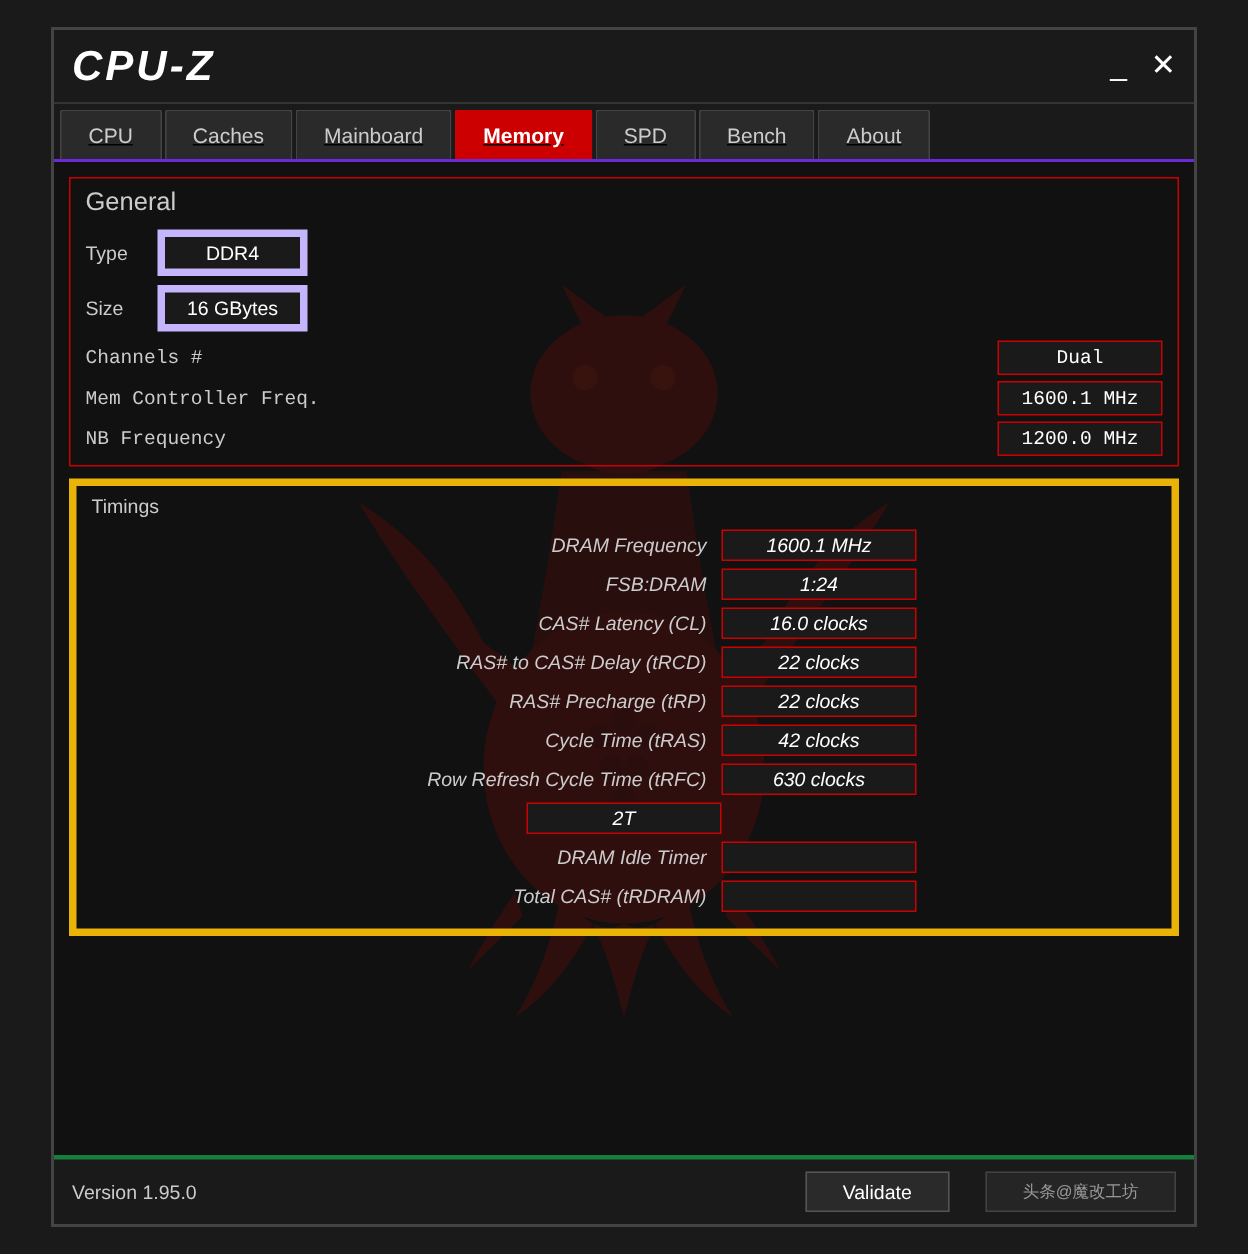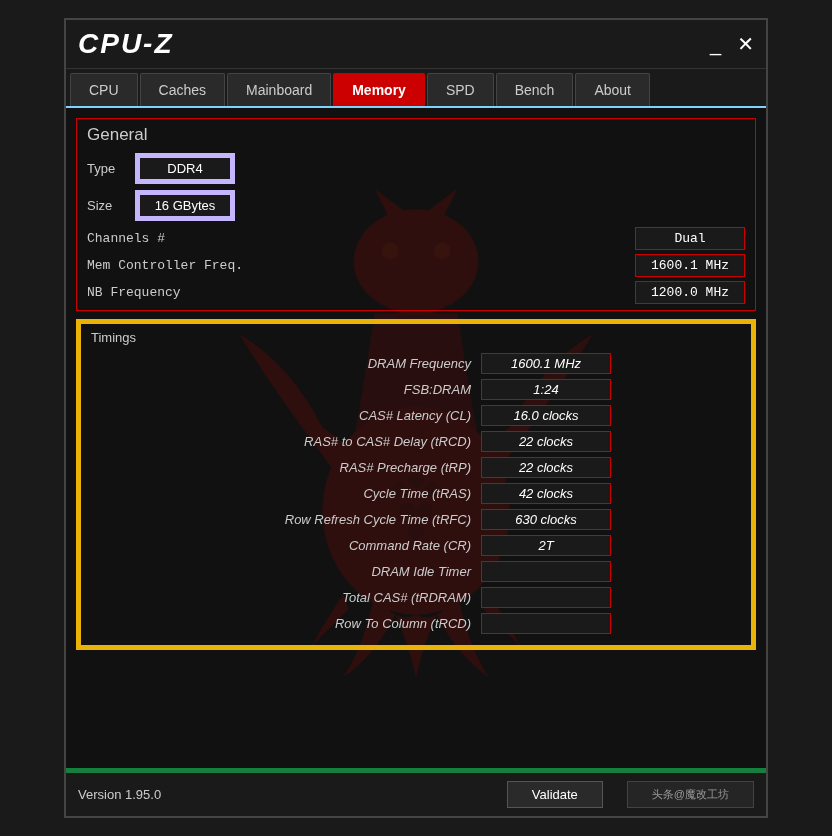--- a/index.html
+++ b/index.html
@@ -5,21 +5,21 @@
     * { margin: 0; padding: 0; box-sizing: border-box; }
     body {
       width: 832px;
       height: 836px;
       background: #1a1a1a;
       font-family: Arial, sans-serif;
       overflow: hidden;
     }
 
     .window {
-      width: 704px;
+      width: 764px;
       height: 800px;
       margin: 18px auto;
       background: #86efac;
       border: 2px solid #444;
       display: flex;
       flex-direction: column;
     }
 
     .title-bar {
       background: #1a1a1a;
@@ -50,22 +50,23 @@
       cursor: pointer;
       background: none;
       border: none;
       line-height: 1;
     }
 
     .tab-bar {
       background: #1a1a1a;
       display: flex;
       padding: 4px 4px 0 4px;
-      border-bottom: 2px solid #7dd3fc;
+      border-bottom: 2px solid #6d28d9;
       gap: 2px;
+      text-decoration: underline;
     }
 
     .tab {
       padding: 8px 18px;
       color: #cccccc;
       font-size: 14px;
       cursor: pointer;
       border: 1px solid #444;
       border-bottom: none;
       background: #2a2a2a;
@@ -231,21 +232,21 @@
       background: #1a1a1a;
       color: transparent;
     }
 
     .footer {
       background: #1a1a1a;
       padding: 8px 12px;
       display: flex;
       align-items: center;
       justify-content: space-between;
-      border-top: 5px solid #15803d;
+      border-top: 3px solid #15803d;
     }
 
     .version-text {
       color: #cccccc;
       font-size: 13px;
     }
 
     .footer-buttons {
       display: flex;
       gap: 24px;
@@ -392,33 +393,28 @@
             </div>
             <div class="timing-row">
               <span class="timing-name">Cycle Time (tRAS)</span>
               <span class="timing-value">42 clocks</span>
             </div>
             <div class="timing-row">
               <span class="timing-name">Row Refresh Cycle Time (tRFC)</span>
               <span class="timing-value">630 clocks</span>
             </div>
             <div class="timing-row">
-              <span class="timing-name">Command Rate (CR)</span>
               <span class="timing-value">2T</span>
             </div>
             <div class="timing-row">
               <span class="timing-name">DRAM Idle Timer</span>
               <span class="timing-value empty">&nbsp;</span>
             </div>
             <div class="timing-row">
               <span class="timing-name">Total CAS# (tRDRAM)</span>
-              <span class="timing-value empty">&nbsp;</span>
-            </div>
-            <div class="timing-row">
-              <span class="timing-name">Row To Column (tRCD)</span>
               <span class="timing-value empty">&nbsp;</span>
             </div>
           </div>
       </div>
     </div>
   </div>
 
   <div class="footer">
     <span class="version-text">Version 1.95.0</span>
     <div class="footer-buttons">

